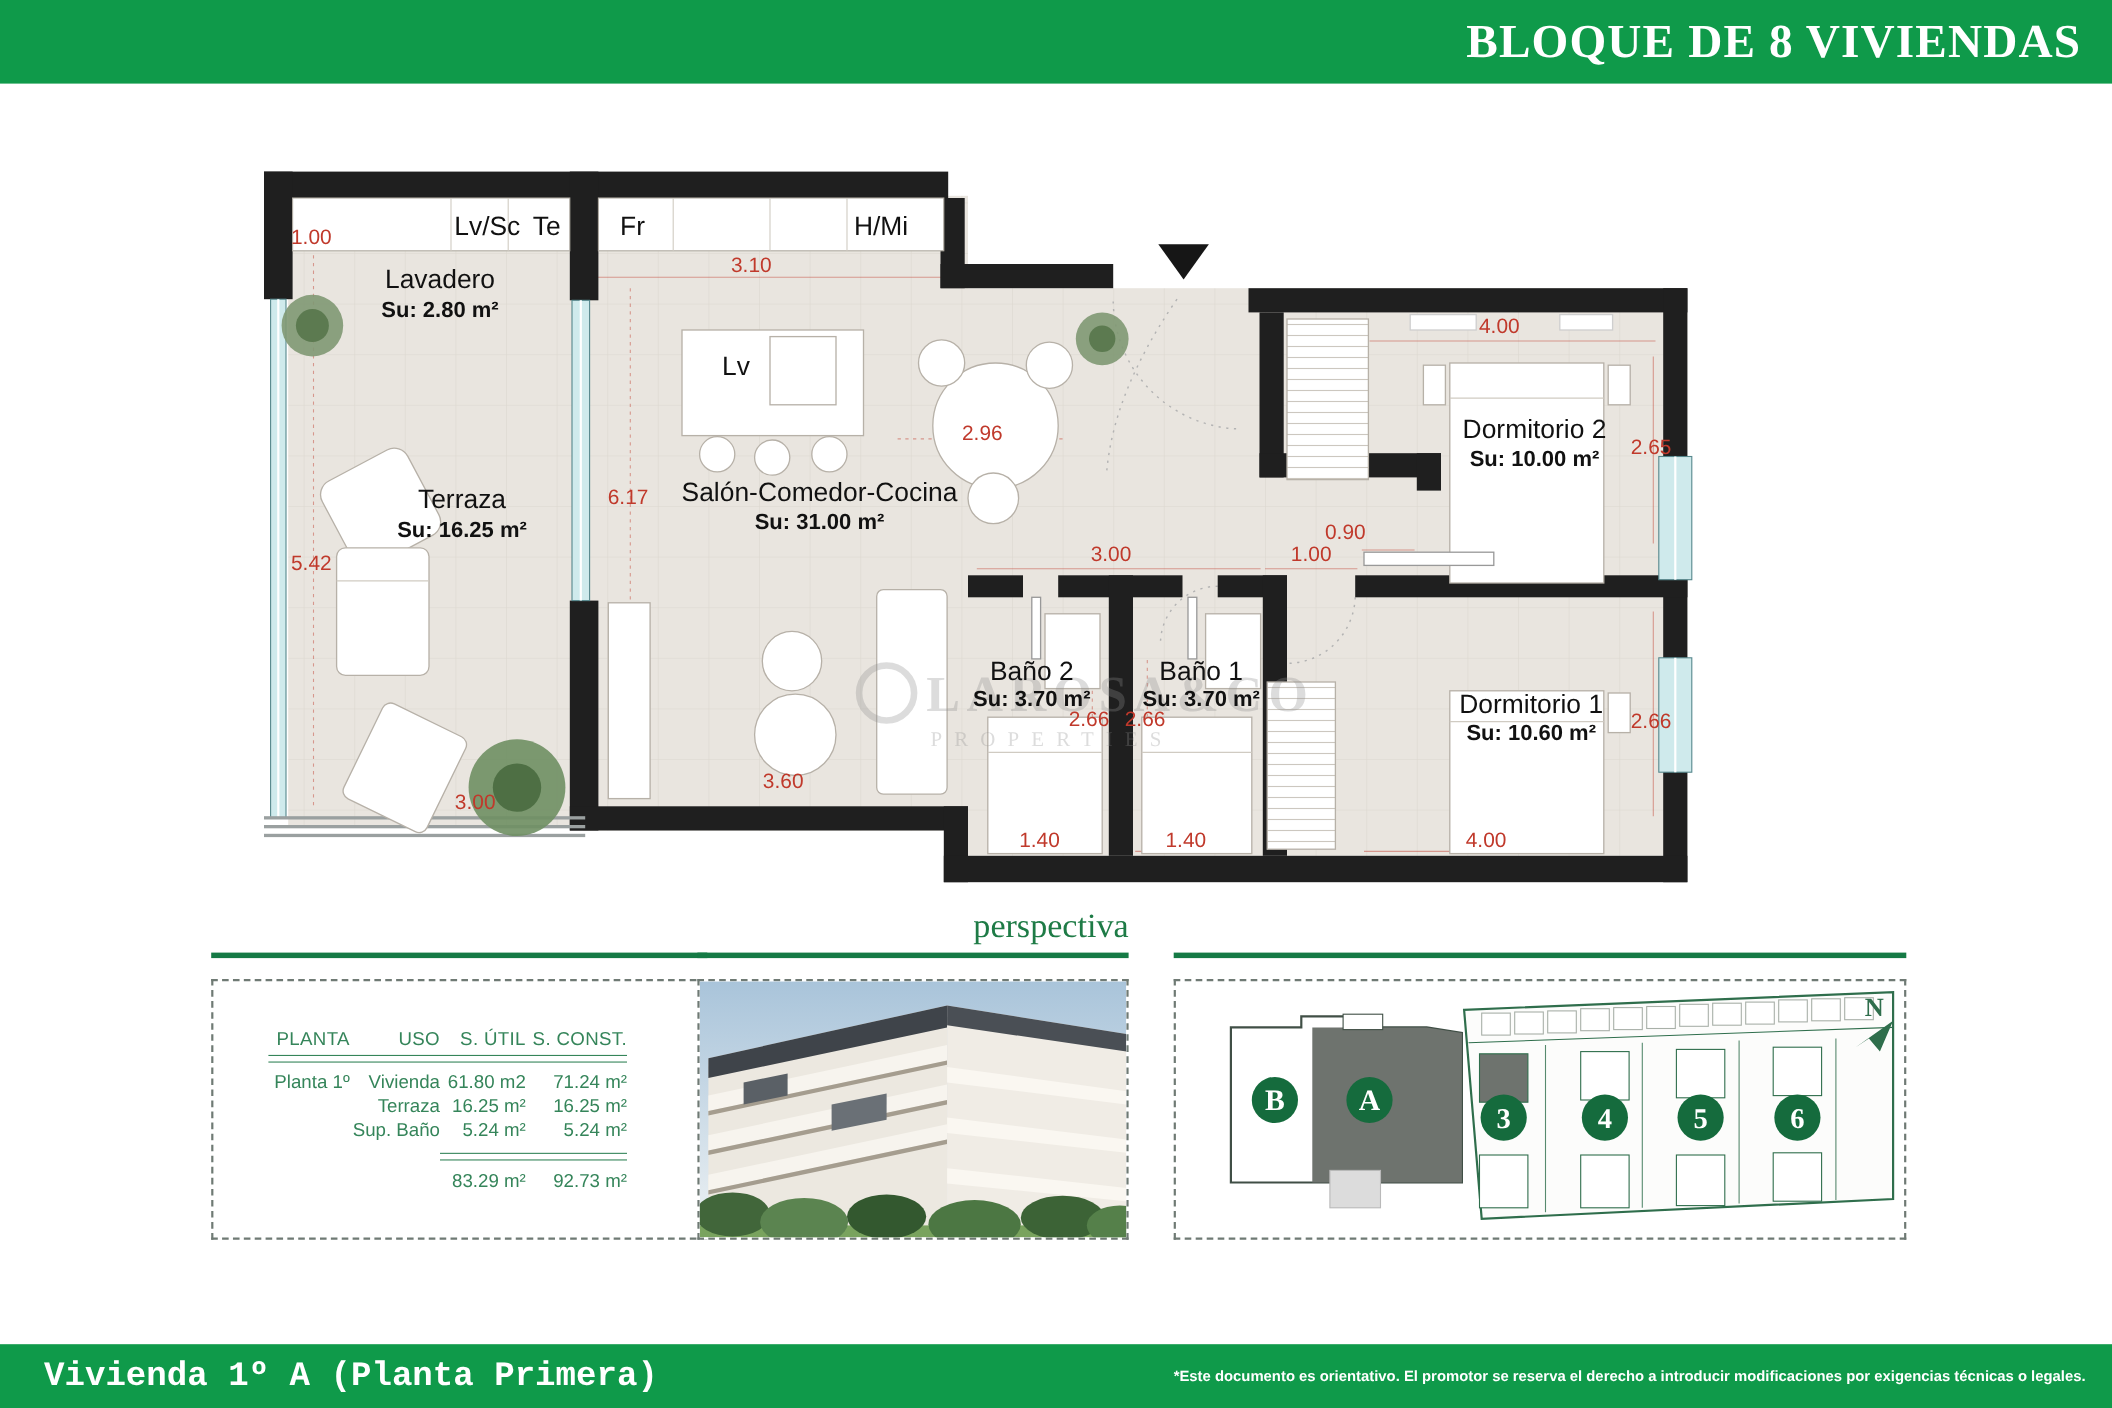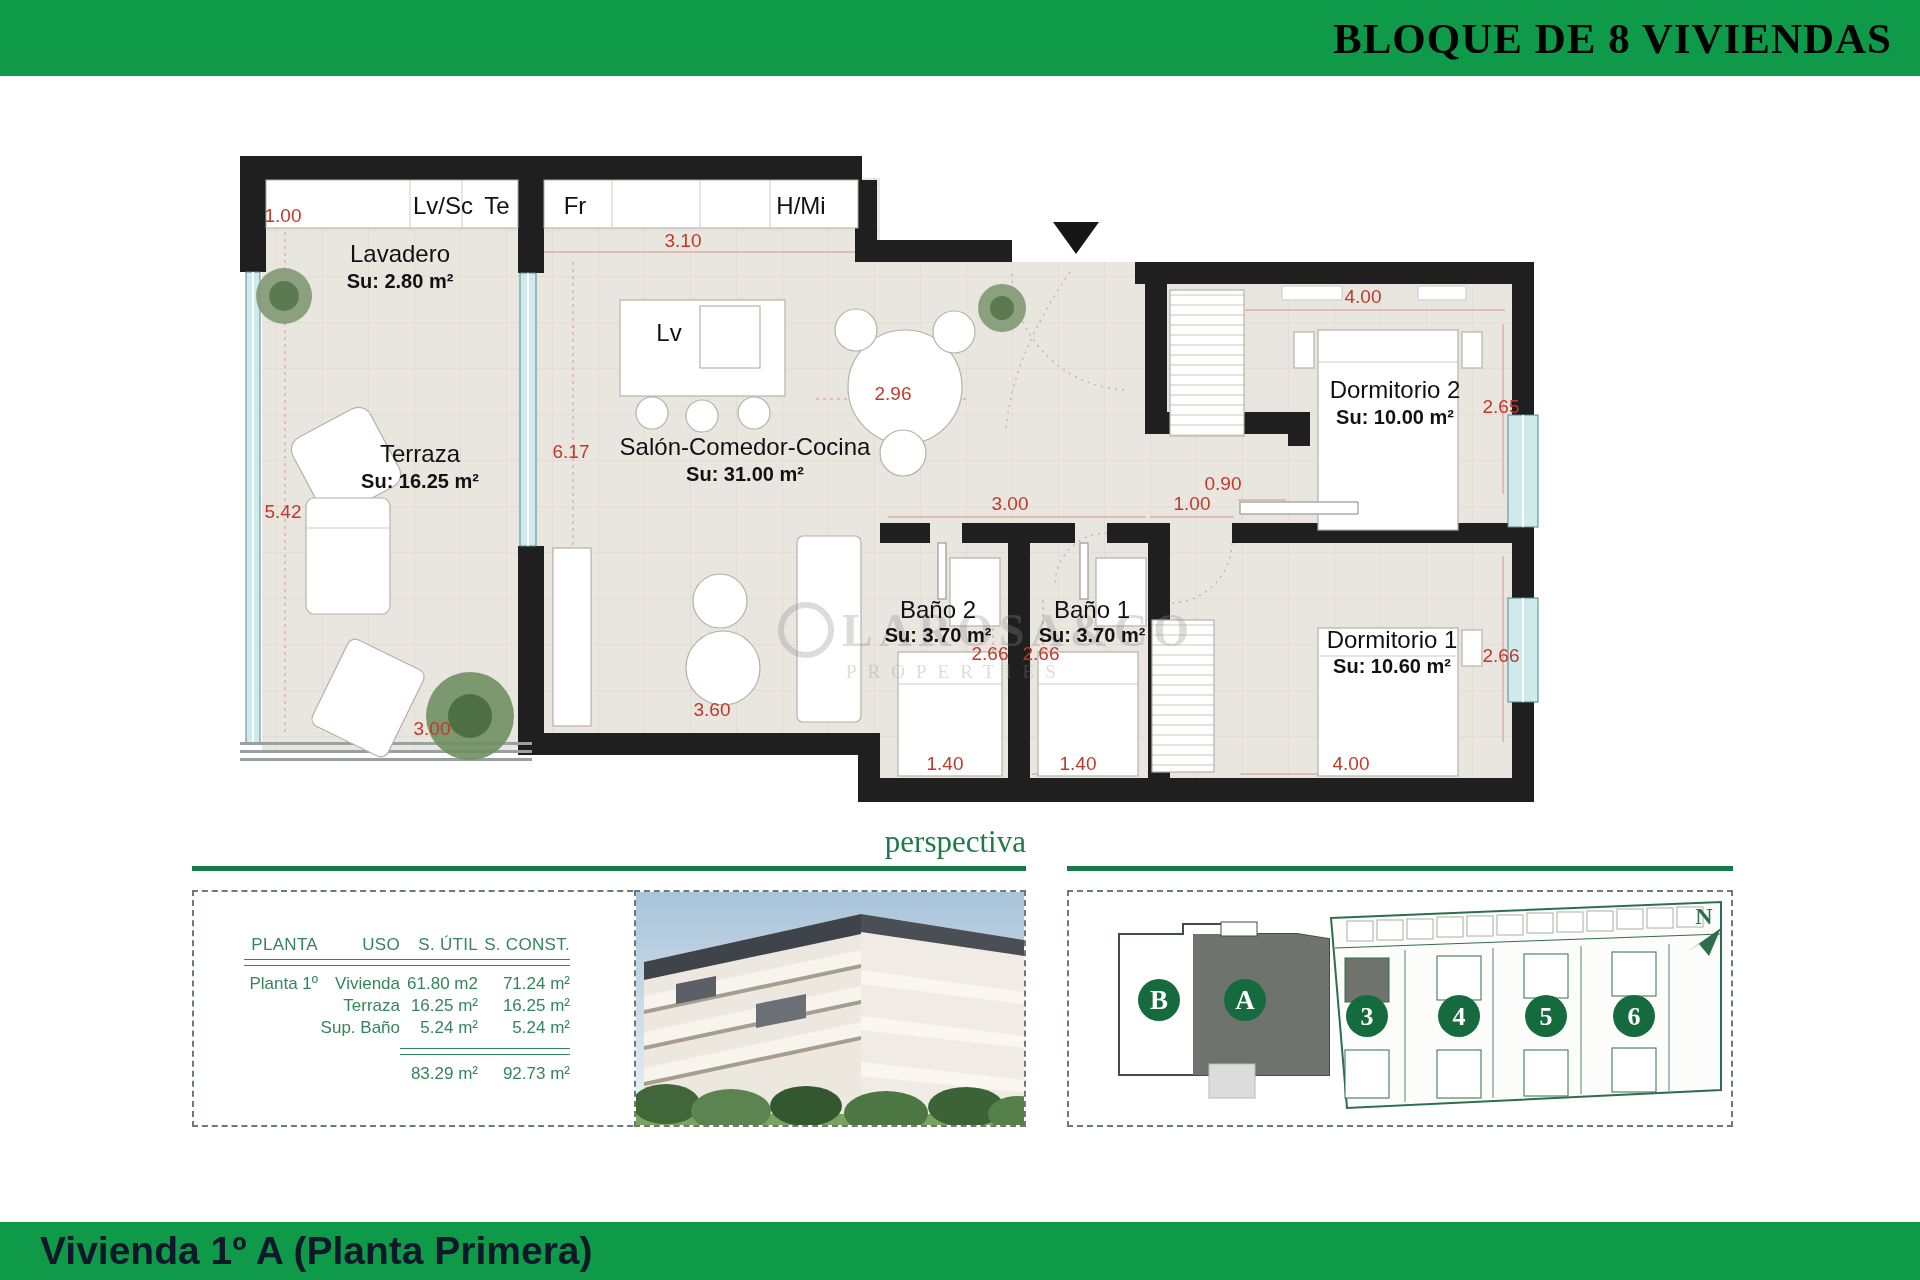--- a/index.html
+++ b/index.html
@@ -1,24 +1,24 @@
 <!DOCTYPE html>
 <html><head>
 <meta charset="utf-8">
 <style>
   html,body{margin:0;padding:0;background:#fff;}
   .page{position:relative;width:1920px;height:1280px;background:#fff;overflow:hidden;
         font-family:"Liberation Sans",sans-serif;}
   
   .banner-top{position:absolute;left:0;top:0;width:1920px;height:76px;background:#0f9a4a;
       display:flex;align-items:center;justify-content:flex-end;box-sizing:border-box;padding-right:28px;}
-  .banner-top .t{color:#000000;font-family:"Liberation Serif",serif;font-size:43px;font-weight:bold;letter-spacing:1px;}
+  .banner-top .t{color:#ffffff;font-family:"Liberation Serif",serif;font-size:43px;font-weight:bold;letter-spacing:1px;}
   .banner-bottom{position:absolute;left:0;top:1222px;width:1920px;height:58px;background:#0f9a4a;
       display:flex;align-items:center;justify-content:space-between;box-sizing:border-box;padding:0 24px 0 40px;}
-  .footer-title{color:#0f172a;font-family:Liberation Sans, sans-serif;font-size:39px;font-weight:bold;}
+  .footer-title{color:#ffffff;font-family:Liberation Mono, monospace;font-size:31px;font-weight:bold;}
   .disclaimer{text-align:right;color:#fff;line-height:1.4;}
   .disclaimer .es{font-size:13.5px;font-weight:bold;}
   .disclaimer .en{font-size:12.5px;opacity:.88;}
   
   .section-head{position:absolute;top:824px;height:38px;font-family:"Liberation Serif",serif;
       font-size:31px;color:#1e7b46;text-align:right;}
   .section-rule{position:absolute;top:866px;height:5px;background:#157a45;}
   .panel{position:absolute;top:890px;height:237px;border:2px dashed #6f7a74;background:#fff;box-sizing:border-box;overflow:hidden;}
   
   .sup-table{display:grid;grid-template-columns:74px 82px 78px 92px;margin:42px 0 12px 50px;
@@ -367,16 +367,17 @@
         <text x="565" y="133" text-anchor="middle" fill="#fff" font-family="Liberation Serif, serif" font-size="26" font-weight="bold">6</text>
       </g>
       <text x="635" y="32" text-anchor="middle" fill="#2f6e4c" font-family="Liberation Serif, serif" font-size="24" font-weight="bold">N</text>
       <path d="M618,60 L652,36 L640,64 L630,52 Z" fill="#2f6e4c"></path>
     </svg>
   </div>
 
   <div class="banner-bottom">
     <div class="footer-title">Vivienda 1º A (Planta Primera)</div>
     <div class="disclaimer">
+      <div class="es">*Este documento es orientativo. El promotor se reserva el derecho a introducir modificaciones por exigencias técnicas o legales.</div>
     </div>
   </div>
 
 </div>
 
 </body></html>

